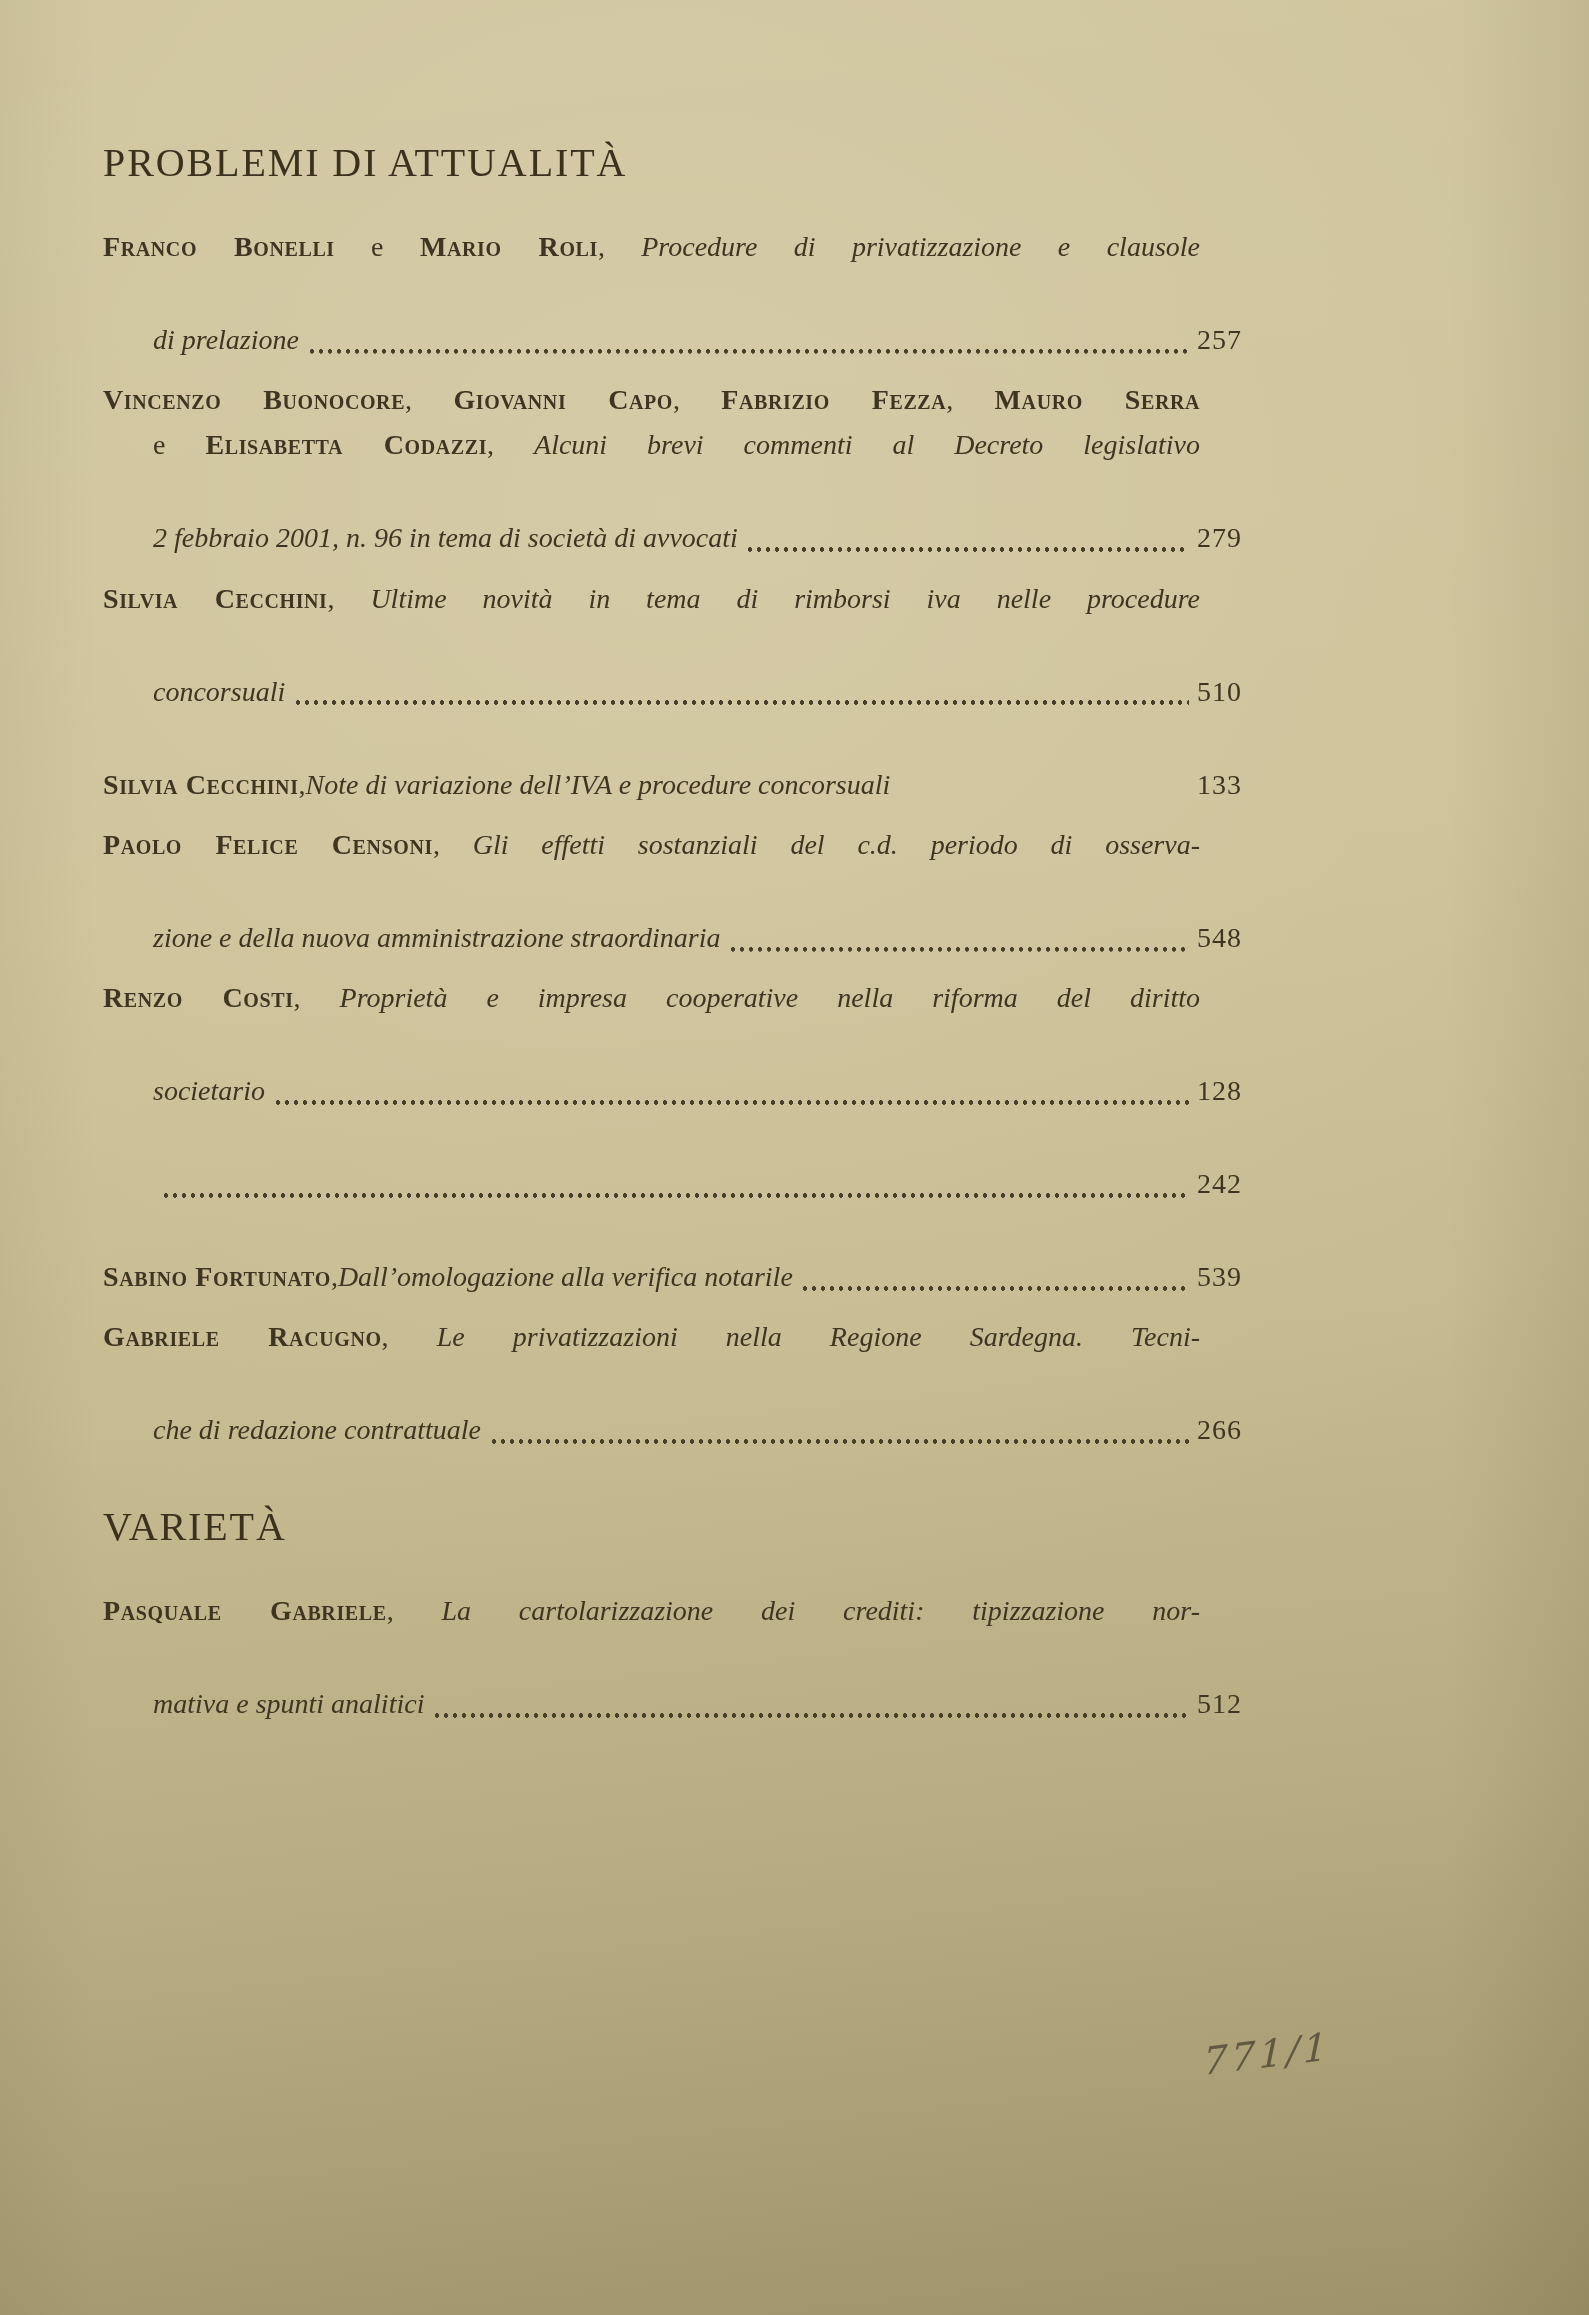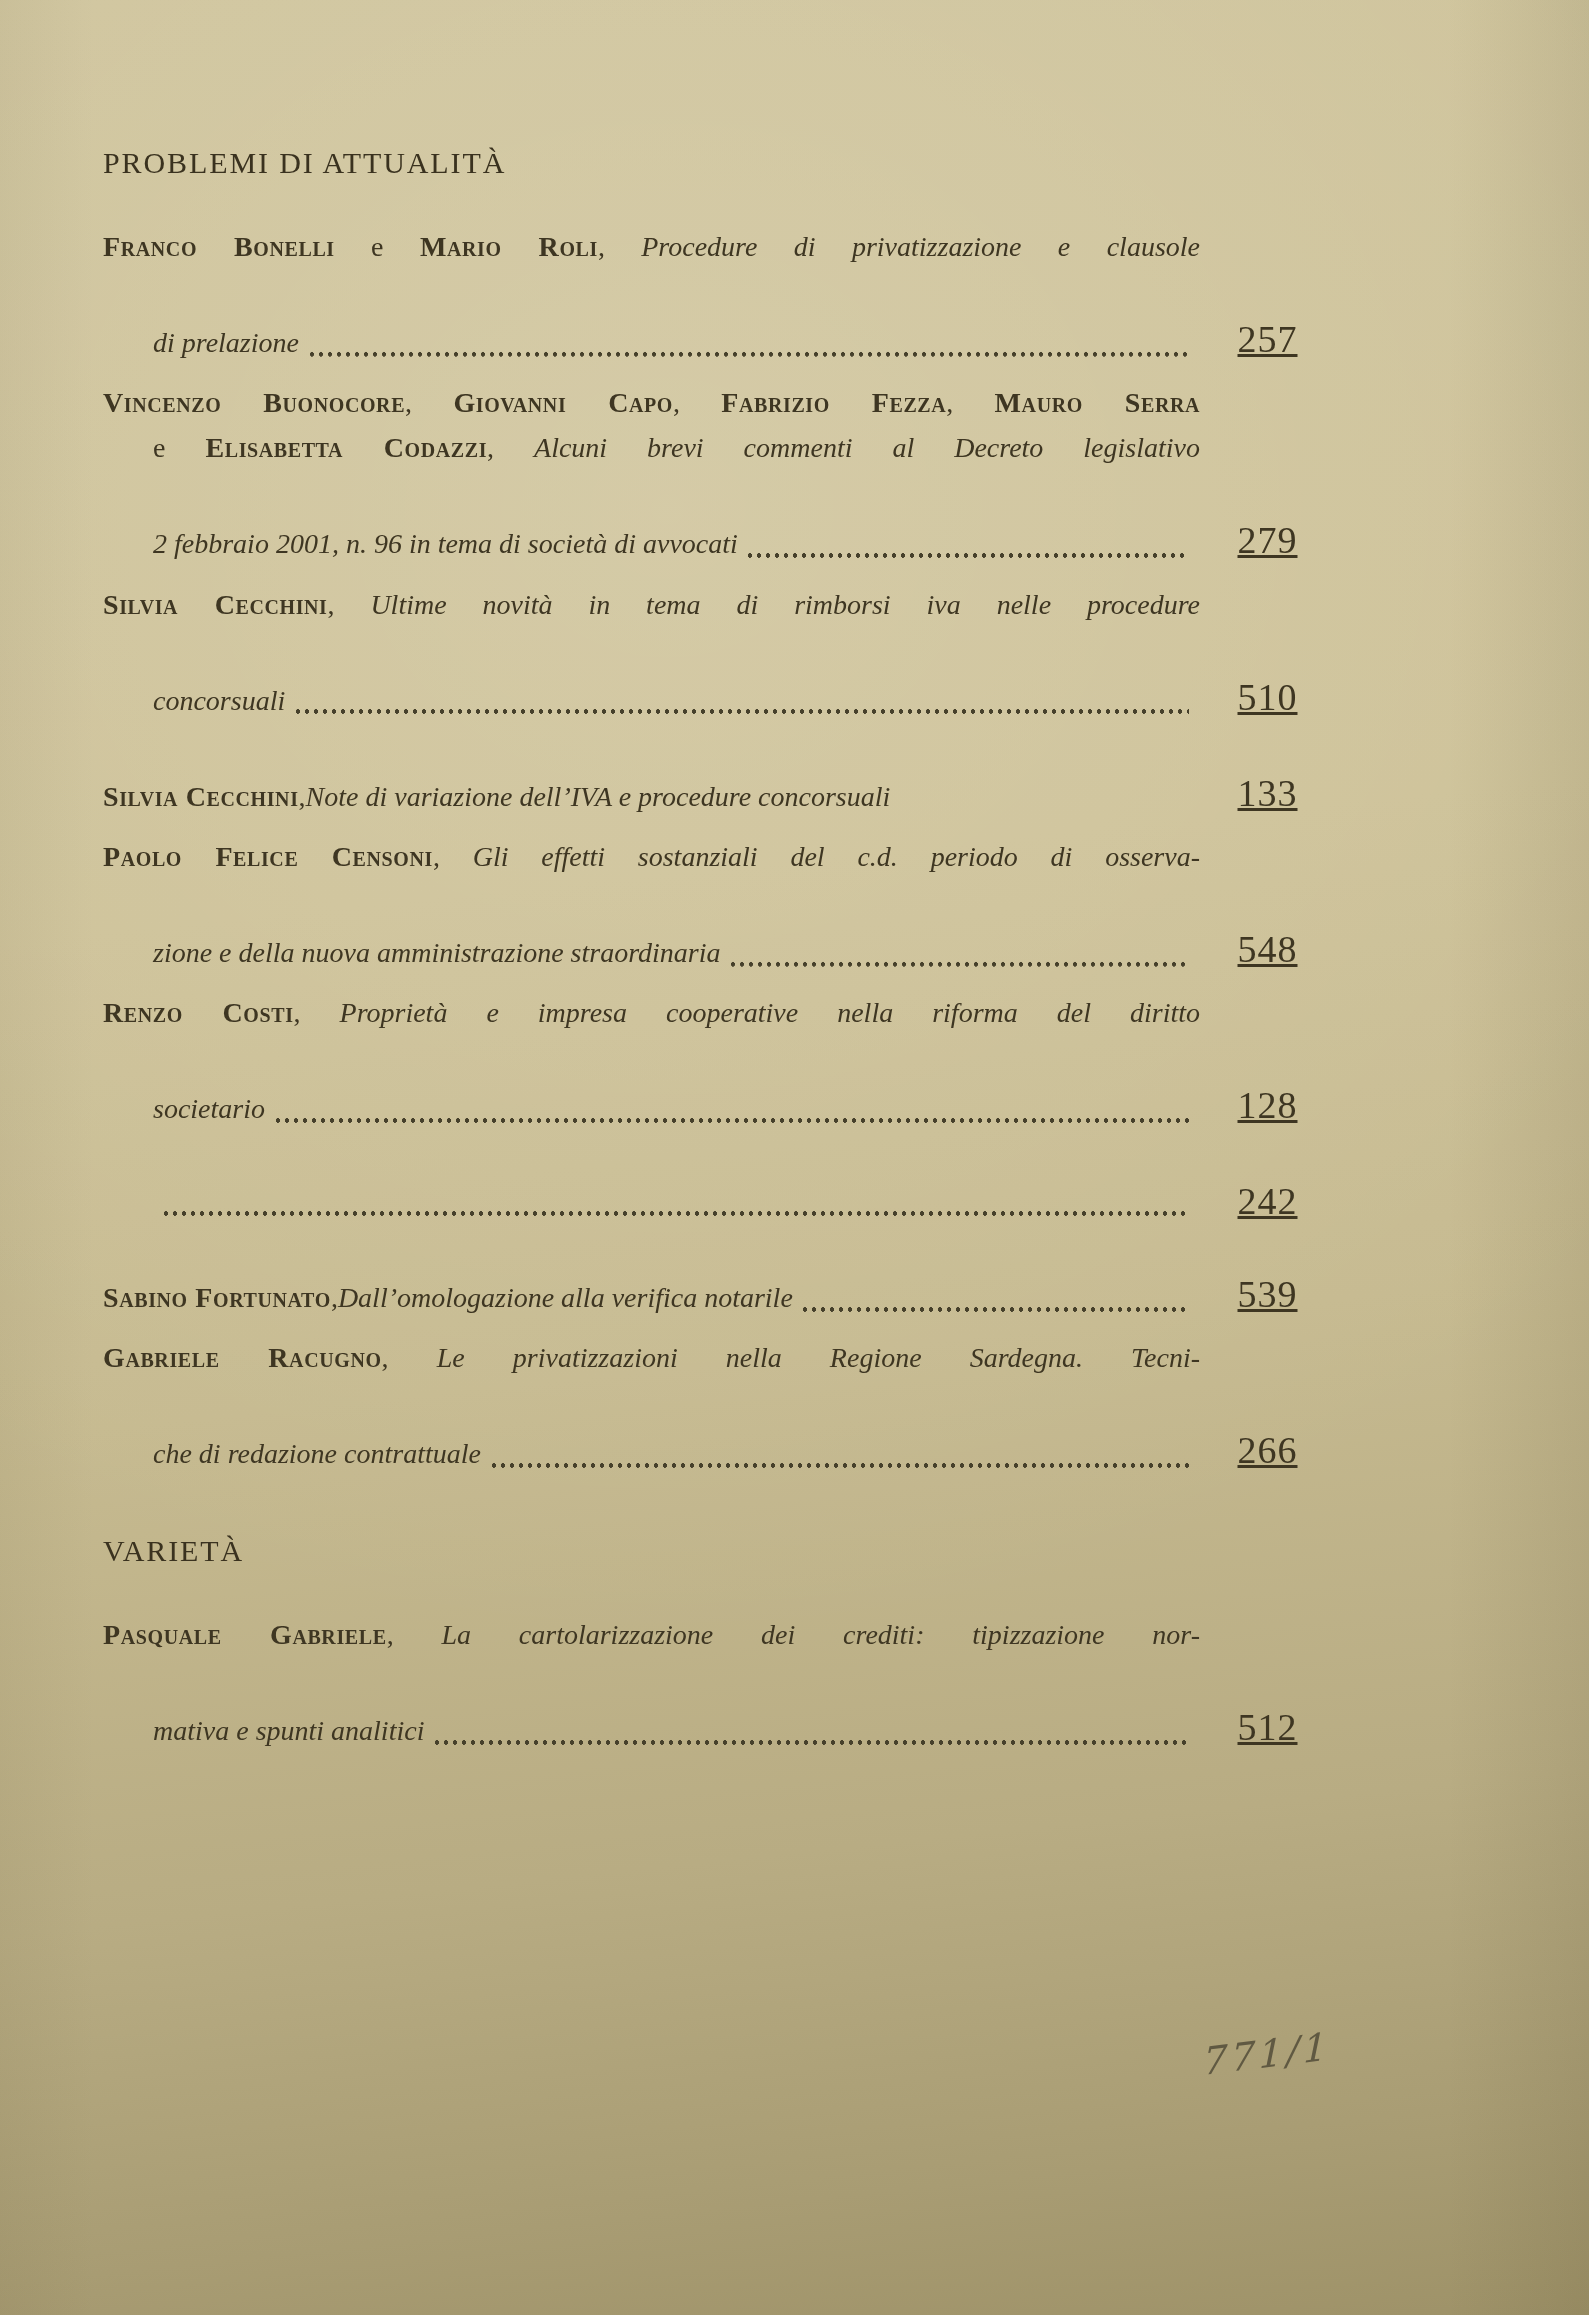--- a/index.html
+++ b/index.html
@@ -19,21 +19,21 @@
     color: #3e3622;
   }
 
   .content {
     position: absolute;
     left: 103px; top: 140px;
     width: 1235px;
   }
 
   .section-heading {
-    font-size: 30px;
+    font-size: 40px;
     letter-spacing: 1.9px;
     line-height: 46px;
     margin-bottom: 38px;
     color: #3a321f;
   }
   .section-heading.later { margin-top: 52px; }
 
   .entry { margin-bottom: 15.3px; }
 
   .line {
@@ -70,24 +70,23 @@
     margin: 0 7.6px 7.6px 9.6px;
     background-image: radial-gradient(circle at 2.9px 3.3px, #46402b 2px, rgba(0,0,0,0) 2.4px);
     background-size: 9px 6.7px;
     background-repeat: repeat-x;
   }
   .spacer { flex: 1 1 auto; }
 
   .page-num {
     flex: 0 0 auto;
     width: 141px;
-    text-align: center;
-    font-size: 38px;
+    text-align: left;
+    font-size: 28px;
     letter-spacing: 1px;
-    text-decoration: underline;
   }
 
   .handwritten {
     position: absolute;
     left: 1203px; top: 2032px;
     font-family: "DejaVu Serif", serif;
     font-style: italic;
     font-size: 38px;
     letter-spacing: 3.8px;
     color: rgba(82, 76, 56, 0.85);

